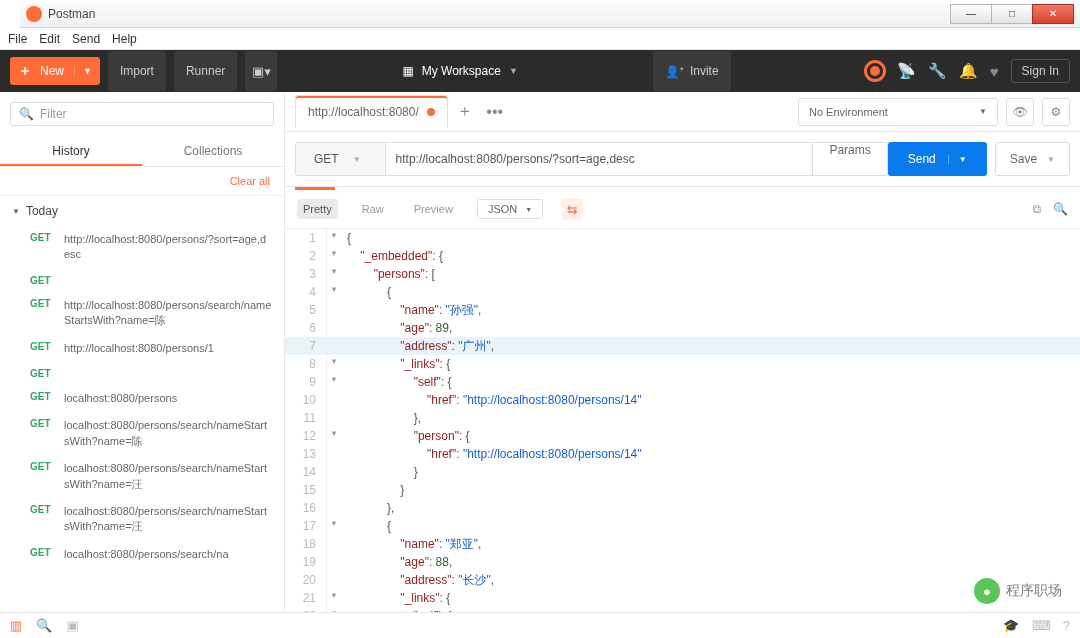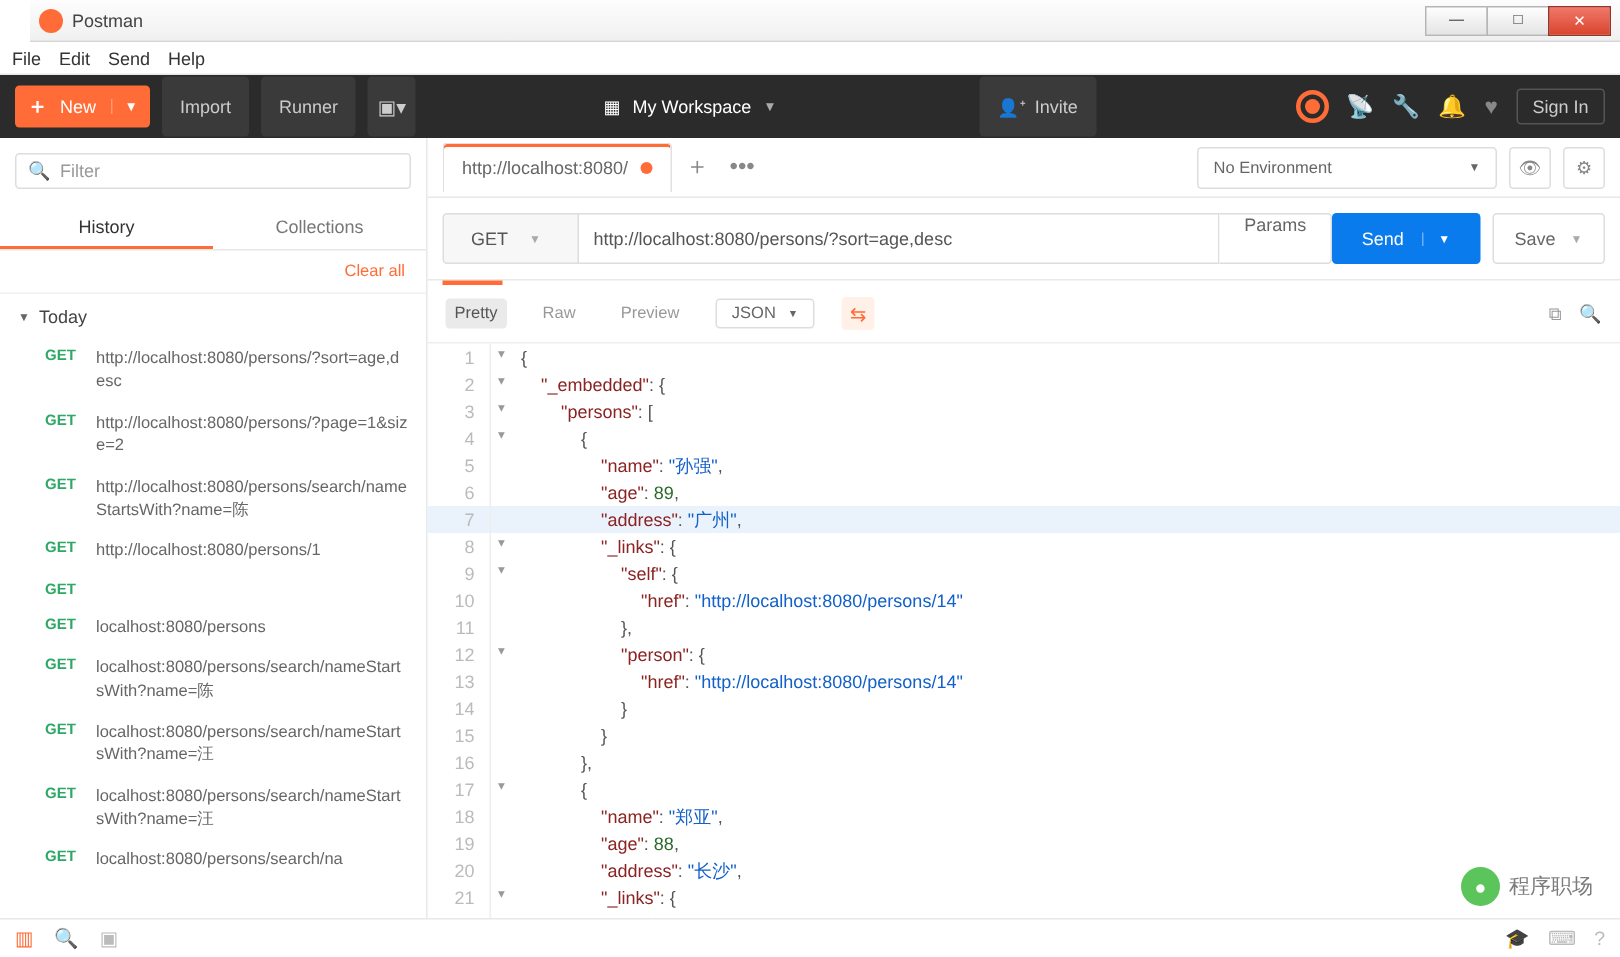--- a/index.html
+++ b/index.html
@@ -168,21 +168,20 @@
         <span class="tri">▼</span>
         <span>Today</span>
       </div>
       <div id="hist-items">
           <div class="hist-item">
             <span class="method">GET</span>
             <span class="url">http://localhost:8080/persons/?sort=age,desc</span>
           </div>
           <div class="hist-item">
             <span class="method">GET</span>
-            <span class="url">http://localhost:8080/persons/?page=1&amp;size=2</span>
           </div>
           <div class="hist-item">
             <span class="method">GET</span>
             <span class="url">http://localhost:8080/persons/search/nameStartsWith?name=陈</span>
           </div>
           <div class="hist-item">
             <span class="method">GET</span>
             <span class="url">http://localhost:8080/persons/1</span>
           </div>
           <div class="hist-item">

